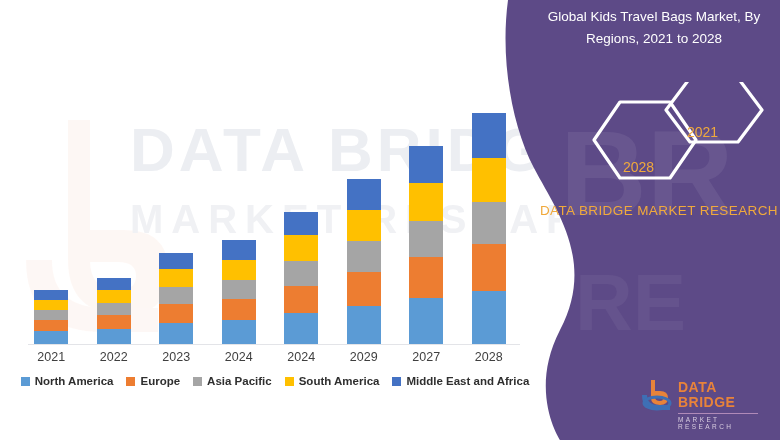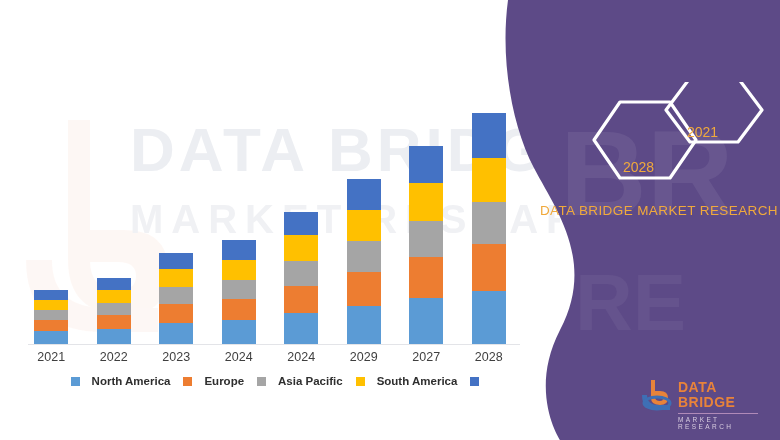--- a/index.html
+++ b/index.html
@@ -41,21 +41,21 @@
   .bar-slot{flex:1;display:flex;flex-direction:column;align-items:center;justify-content:flex-end;height:100%;}
   .bar{width:34px;display:flex;flex-direction:column-reverse;}
   .seg{width:100%;}
 
   
   .xlabels{position:absolute;left:20px;top:350px;width:500px;display:flex;}
   .xlabels span{flex:1;text-align:center;font-size:12.5px;color:#3f3f3f;font-weight:400;}
 
   
   .legend{position:absolute;left:20px;top:375px;width:510px;display:flex;justify-content:center;align-items:center;gap:13px;}
-  .legend-item{display:flex;align-items:center;gap:12px;}
+  .legend-item{display:flex;align-items:center;gap:5px;}
   .swatch{width:9px;height:9px;display:inline-block;}
   .legend-label{font-size:11.5px;color:#2f2f2f;font-weight:700;white-space:nowrap;}
 
   
   .right-panel{position:absolute;left:0;top:0;width:646px;height:440px;pointer-events:none;}
   .right-panel svg{display:block;}
 
   .right-content{position:absolute;left:520px;top:0;width:260px;height:440px;}
   .rp-title{
     position:absolute;left:12px;top:6px;width:244px;text-align:center;
@@ -202,34 +202,36 @@
         <div class="legend-item">
           <span class="swatch" style="background: rgb(165, 165, 165);"></span>
           <span class="legend-label">Asia Pacific</span>
         </div>
         <div class="legend-item">
           <span class="swatch" style="background: rgb(255, 192, 0);"></span>
           <span class="legend-label">South America</span>
         </div>
         <div class="legend-item">
           <span class="swatch" style="background: rgb(68, 114, 196);"></span>
+          <span class="legend-label">Middle East and Africa</span>
         </div>
       </div>
   </div>
 
   <div class="right-panel">
     <svg width="780" height="440" viewBox="0 0 780 440" aria-hidden="true">
       <path d="M508 0 L780 0 L780 440 L560 440 C560 440 528 392 560 330 C596 262 556 210 534 168 C512 126 500 60 508 0 Z" fill="#5D4A87"></path>
 
       <text x="560" y="215" font-family="Liberation Sans, sans-serif" font-size="120" font-weight="700" fill="#ffffff" fill-opacity="0.07">BR</text>
       <text x="575" y="330" font-family="Liberation Sans, sans-serif" font-size="80" font-weight="700" fill="#ffffff" fill-opacity="0.05">RE</text>
     </svg>
   </div>
 
   <div class="right-content">
+    <div class="rp-title">Global Kids Travel Bags Market, By Regions, 2021 to 2028</div>
 
     <div class="hexes">
       <svg width="190" height="115" viewBox="0 0 190 115" aria-hidden="true">
 
         <polygon points="14,58 40,20 90,20 116,58 90,96 40,96" fill="none" stroke="#ffffff" stroke-width="3.2" stroke-linejoin="round"></polygon>
 
         <polygon points="86,28 110,-4 158,-4 182,28 158,60 110,60" fill="none" stroke="#ffffff" stroke-width="3.2" stroke-linejoin="round"></polygon>
       </svg>
       <span class="hex-label hex-2021">2021</span>
       <span class="hex-label hex-2028">2028</span>

